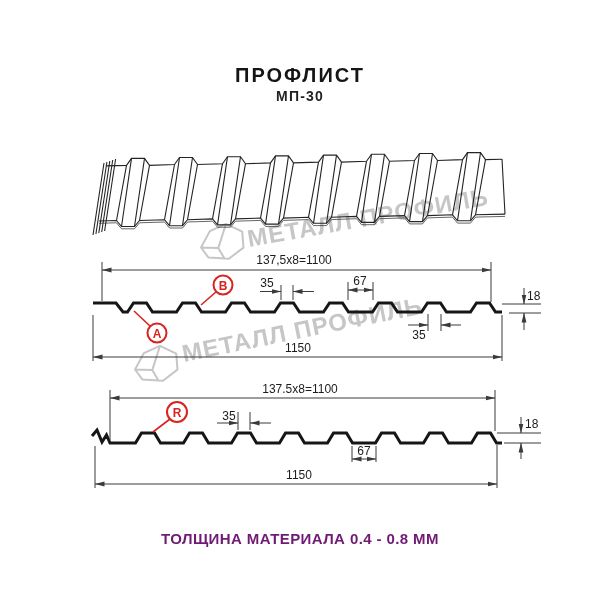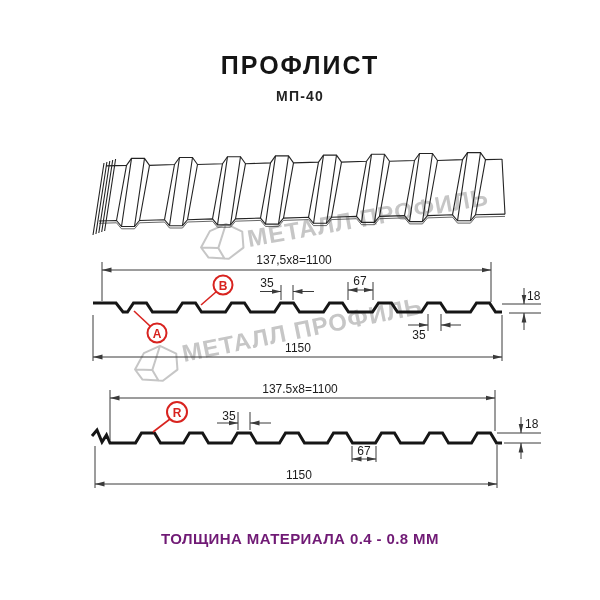--- a/index.html
+++ b/index.html
@@ -1,41 +1,41 @@
 <!DOCTYPE html>
 <html><head>
 <meta charset="utf-8">
 <style>
   html,body{margin:0;padding:0;background:#fff}
   body{width:600px;height:600px;position:relative;overflow:hidden;
        font-family:"Liberation Sans","DejaVu Sans",sans-serif;
        --red:#d8231f; --line:#3a3a3a; --prof:#161616; --wmc:#c6c6c6;}
   .abs{position:absolute;left:0;width:600px;text-align:center}
-  #title{top:51px;font-size:25px;font-weight:800;letter-spacing:2px;color:#151515}
+  #title{top:64px;font-size:20px;font-weight:800;letter-spacing:2px;color:#151515}
   #subtitle{top:88px;font-size:14px;font-weight:600;letter-spacing:1.2px;color:#222}
   #note{top:530px;font-size:15px;font-weight:600;letter-spacing:.4px;color:#701a75}
   svg{position:absolute;left:0;top:0}
   .thin{stroke:#242424;stroke-width:1.1;fill:none}
   .thin2{stroke:#2a2a2a;stroke-width:.8;fill:none;opacity:.9}
   .prof{stroke:var(--prof);stroke-width:3;fill:none;stroke-linejoin:miter}
   .dl{stroke:var(--line);stroke-width:1;fill:none}
   text{font-family:"Liberation Sans","DejaVu Sans",sans-serif}
   .dt{font-size:12px;fill:#1c1c1c;text-anchor:middle}
   .dts{font-size:12px;fill:#1c1c1c;text-anchor:start}
   .redl{stroke:var(--red);stroke-width:1.6;fill:none}
   .mcirc{fill:#fff;stroke:var(--red);stroke-width:2}
   .mtxt{fill:var(--red);font-weight:bold;font-size:12px;text-anchor:middle}
   .wm{fill:none;stroke:var(--wmc);stroke-width:2;stroke-linejoin:round}
   .wmt{fill:var(--wmc);font-weight:bold;font-size:24px;letter-spacing:1px}
 </style>
 </head>
 <body style="--red: #d8231f; --line: #3a3a3a; --prof: #161616; --wmc: #c6c6c6;">
 
 <div id="title" class="abs">ПРОФЛИСТ</div>
-<div id="subtitle" class="abs">МП-40</div>
+<div id="subtitle" class="abs">МП-30</div>
 
 <svg width="600" height="600" viewBox="0 0 600 600">
   <defs>
     <marker id="ah" viewBox="0 0 10 6" refX="9.5" refY="3" markerWidth="10" markerHeight="6" markerUnits="userSpaceOnUse" orient="auto-start-reverse">
       <path d="M0,0.6 L9.8,3 L0,5.4 Z" fill="#3a3a3a"></path>
     </marker>
   </defs>
 
   <g>
     <g transform="translate(196,226) rotate(-8)">

